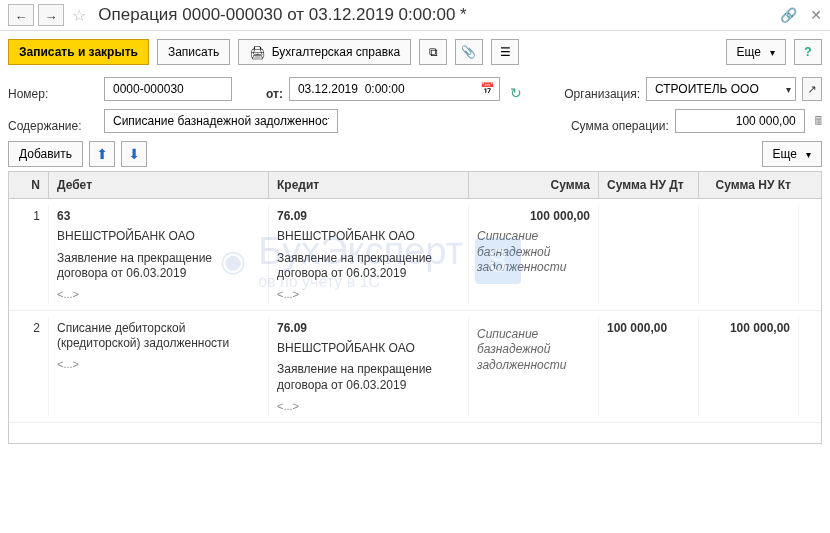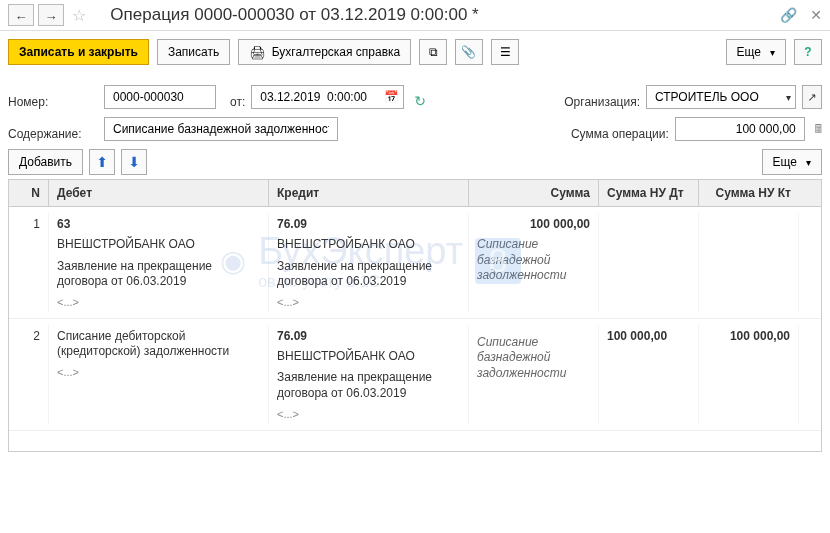--- a/index.html
+++ b/index.html
@@ -23,21 +23,21 @@
     height: 22px;
     border: 1px solid #bbb;
     background: #f7f7f7;
     display: inline-flex;
     align-items: center;
     justify-content: center;
     cursor: pointer;
     font-size: 13px;
   }
   .star-icon { color: #bbb; font-size: 16px; margin: 0 4px; }
-  .window-title { font-size: 17px; font-weight: normal; margin-left: 16px; flex: 1; }
+  .window-title { font-size: 17px; font-weight: normal; margin-left: 4px; flex: 1; }
   .title-right { display: flex; gap: 12px; align-items: center; }
   .link-ic, .close-ic { color: #888; font-size: 14px; cursor: pointer; }
   .toolbar {
     display: flex;
     align-items: center;
     gap: 8px;
     padding: 8px;
   }
   .btn {
     border: 1px solid #aaa;
@@ -76,22 +76,22 @@
     display: inline-flex;
     align-items: center;
   }
   .input input {
     border: none;
     outline: none;
     width: 100%;
     font-size: 12px;
     font-family: inherit;
   }
-  .input-sm { width: 112px; margin-top: 8px; }
-  .input-date { width: 153px; position: relative; }
+  .input-sm { width: 128px; }
+  .input-date { width: 211px; position: relative; }
   .input-date .cal { position: absolute; right: 4px; color: #666; font-size: 12px; }
   .input-lg { flex: 1; }
   .input-org { width: 150px; position: relative; }
   .input-sum { width: 130px; text-align: right; }
   .input-sum input { text-align: right; }
   .input-comment { flex: 1; }
   .green-ic { color: #4a8; font-size: 14px; margin-left: 4px; }
   .sq-btn { width: 20px; height: 24px; border: 1px solid #aaa; background:#f7f7f7; display:inline-flex; align-items:center; justify-content:center; cursor:pointer; font-size:11px;}
   .action-row {
     display: flex;
@@ -212,21 +212,21 @@
   <button class="btn btn-icon">
         <span class="help-ic"></span>
       </button>
 </div>
 
 <div class="form-row">
   <span class="label">Номер:</span>
   <div class="input input-sm">
         <input value="0000-000030" style="">
       </div>
-  <span style="margin-left:8px;">от:</span>
+  <span style="margin-left:28px;font-weight:bold;">от:</span>
   <div class="input input-date">
     <input value="03.12.2019  0:00:00" style="">
     <span class="cal">📅</span>
   </div>
   <span class="green-ic">↻</span>
   <div style="flex:1"></div>
   <span>Организация:</span>
   <div class="input input-org">
     <input value="СТРОИТЕЛЬ ООО" style="">
     <span style="position:absolute;right:4px;font-size:10px;">▾</span>

